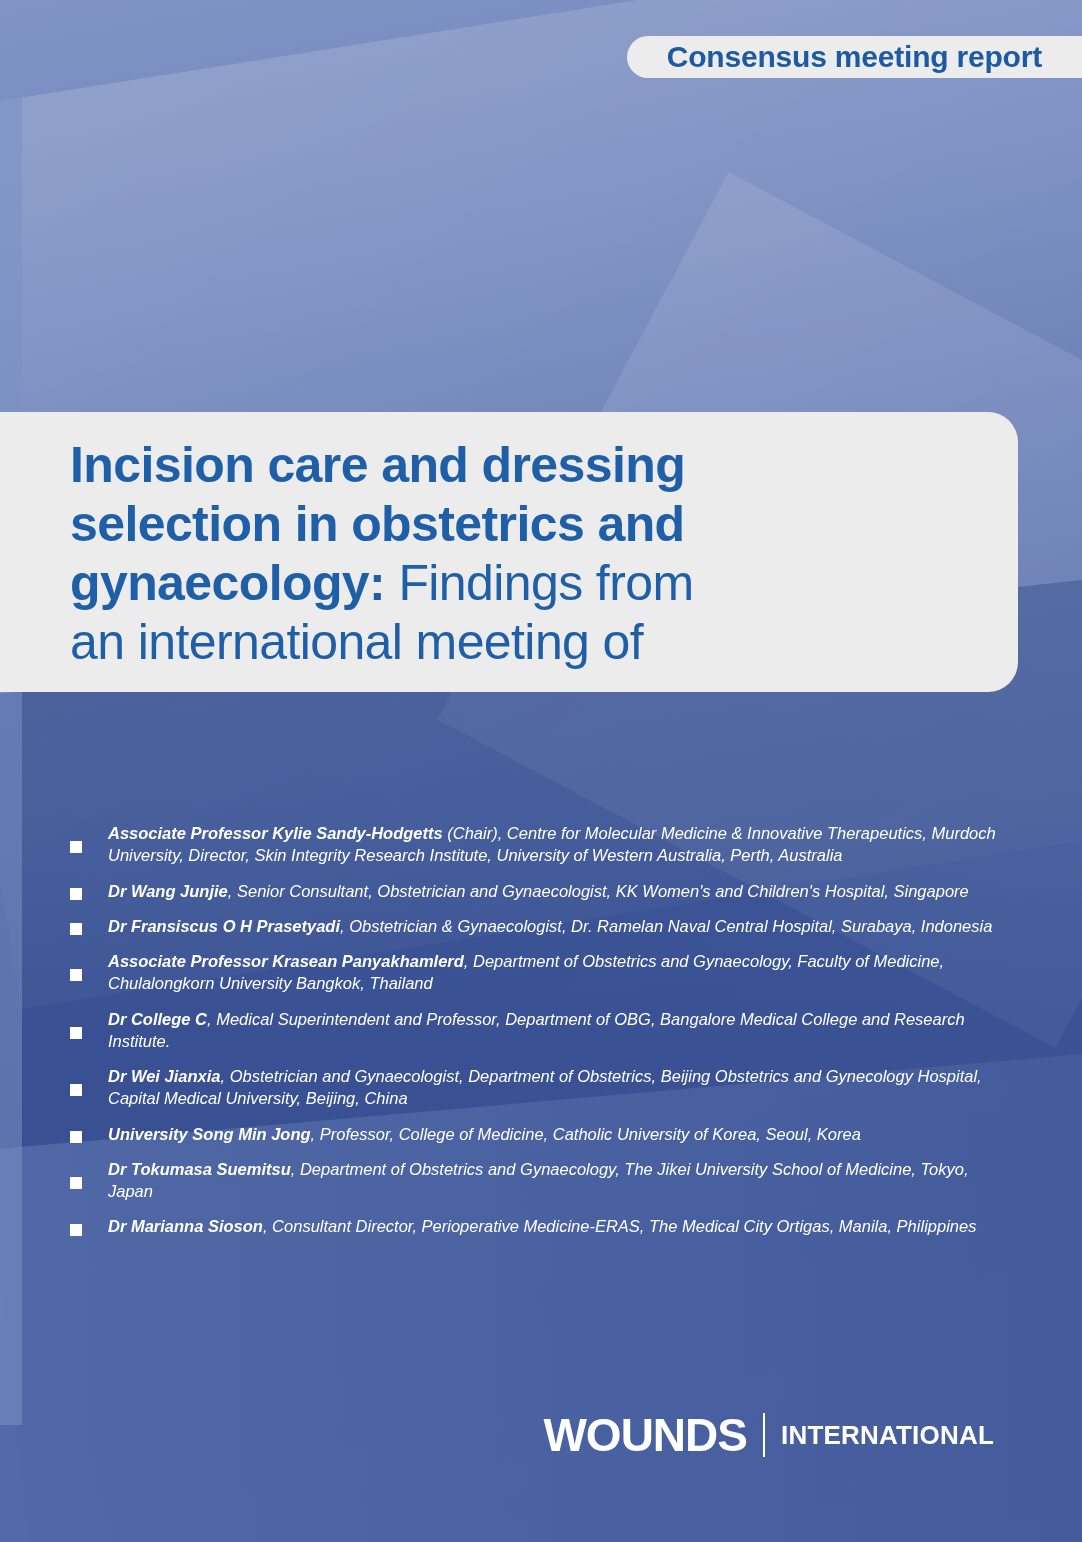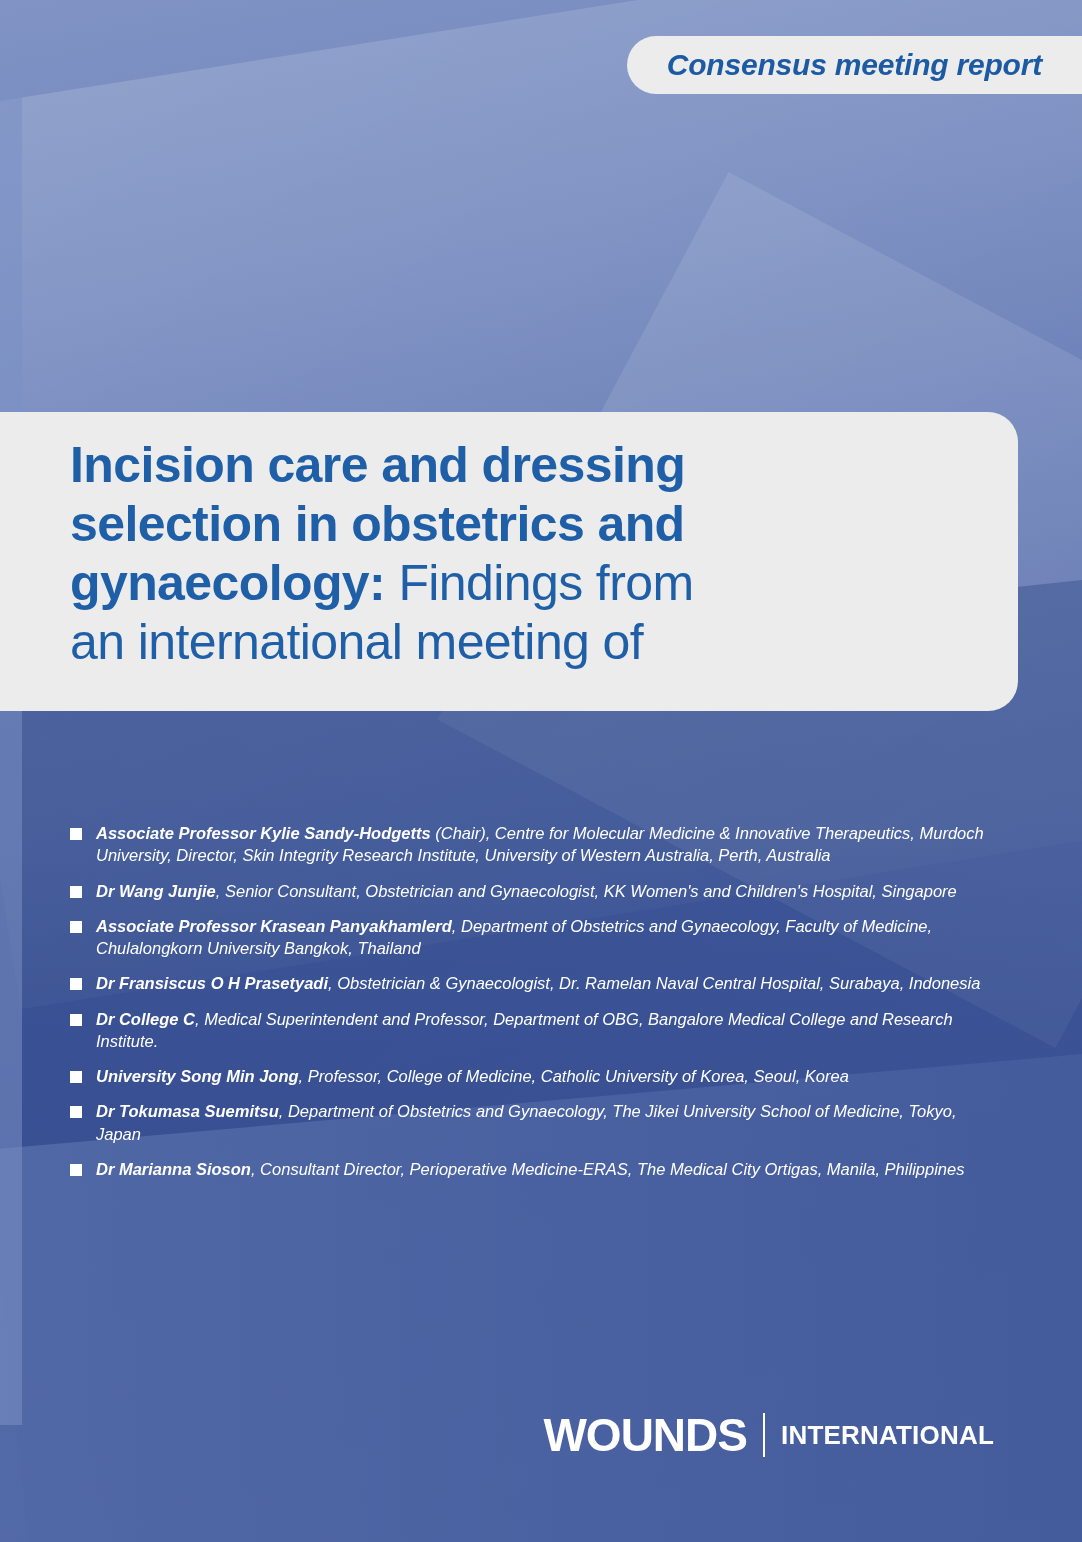--- a/index.html
+++ b/index.html
@@ -70,72 +70,72 @@
     position: absolute;
     left: 0; top: 95px;
     width: 22px; height: 1330px;
     background: rgba(122,144,196,0.55);
   }
 
   
   .top-banner {
     position: absolute;
     right: 0; top: 36px;
-    height: 58px;
+    height: 42px;
     min-width: 420px;
     background: #ececec;
     border-top-left-radius: 29px;
     border-bottom-left-radius: 29px;
     display: flex;
     align-items: center;
     justify-content: flex-start;
     padding-right: 40px;
     padding-left: 40px;
     box-sizing: border-box;
-    font-style: italic;
   }
   .top-banner-text {
     color: #1c5ba3;
     font-size: 30px;
     font-weight: bold;
     letter-spacing: -0.2px;
     white-space: nowrap;
   }
 
   
   .title-panel {
     position: absolute;
     left: 0; top: 412px;
     width: 1018px;
     background: #ececec;
     border-top-right-radius: 30px;
     border-bottom-right-radius: 30px;
-    padding: 24px 70px 39px 70px;
+    padding: 24px 70px 20px 70px;
     box-sizing: border-box;
   }
   .title-line {
     color: #1f5fa8;
     font-size: 50px;
     line-height: 1.18;
     letter-spacing: -0.6px;
   }
   .title-strong { font-weight: bold; }
   .title-light { font-weight: normal; }
 
   
   .authors {
     position: absolute;
     left: 70px;
     top: 822px;
     width: 930px;
   }
   .author-item {
     display: flex;
-    align-items: flex-start;
+    align-items: center;
     margin-bottom: 13px;
+    gap: 12px;
   }
   .bullet {
     width: 12px;
     height: 12px;
     background: #ffffff;
     margin-top: 6px;
     margin-right: 14px;
     flex: 0 0 auto;
   }
   .author-text {
@@ -215,34 +215,38 @@
     </div>
 
     <div class="author-item">
       <div class="bullet"></div>
       <div class="author-text"><b>Dr Wang Junjie</b><span>, Senior Consultant, Obstetrician and Gynaecologist, KK Women's and Children's Hospital, Singapore</span></div>
     </div>
 
 
     <div class="author-item">
       <div class="bullet"></div>
+      <div class="author-text"><b>Dr Fransiscus O H Prasetyadi</b><span>, Obstetrician &amp; Gynaecologist, Dr. Ramelan Naval Central Hospital, Surabaya, Indonesia</span></div>
+    </div>
+
+    <div class="author-item">
+      <div class="bullet"></div>
       <div class="author-text"><b>Associate Professor Krasean Panyakhamlerd</b><span>, Department of Obstetrics and Gynaecology, Faculty of Medicine, Chulalongkorn University Bangkok, Thailand</span></div>
     </div>
 
     <div class="author-item">
       <div class="bullet"></div>
-      <div class="author-text"><b>Dr Fransiscus O H Prasetyadi</b><span>, Obstetrician &amp; Gynaecologist, Dr. Ramelan Naval Central Hospital, Surabaya, Indonesia</span></div>
-    </div>
-
-    <div class="author-item">
-      <div class="bullet"></div>
       <div class="author-text"><b>Dr College C</b><span>, Medical Superintendent and Professor, Department of OBG, Bangalore Medical College and Research Institute.</span></div>
     </div>
 
 
+    <div class="author-item">
+      <div class="bullet"></div>
+      <div class="author-text"><b>Dr Wei Jianxia</b><span>, Obstetrician and Gynaecologist, Department of Obstetrics, Beijing Obstetrics and Gynecology Hospital, Capital Medical University, Beijing, China</span></div>
+    </div>
 
     <div class="author-item">
       <div class="bullet"></div>
       <div class="author-text"><b>University Song Min Jong</b><span>, Professor, College of Medicine, Catholic University of Korea, Seoul, Korea</span></div>
     </div>
 
     <div class="author-item">
       <div class="bullet"></div>
       <div class="author-text"><b>Dr Tokumasa Suemitsu</b><span>, Department of Obstetrics and Gynaecology, The Jikei University School of Medicine, Tokyo, Japan</span></div>
     </div>

